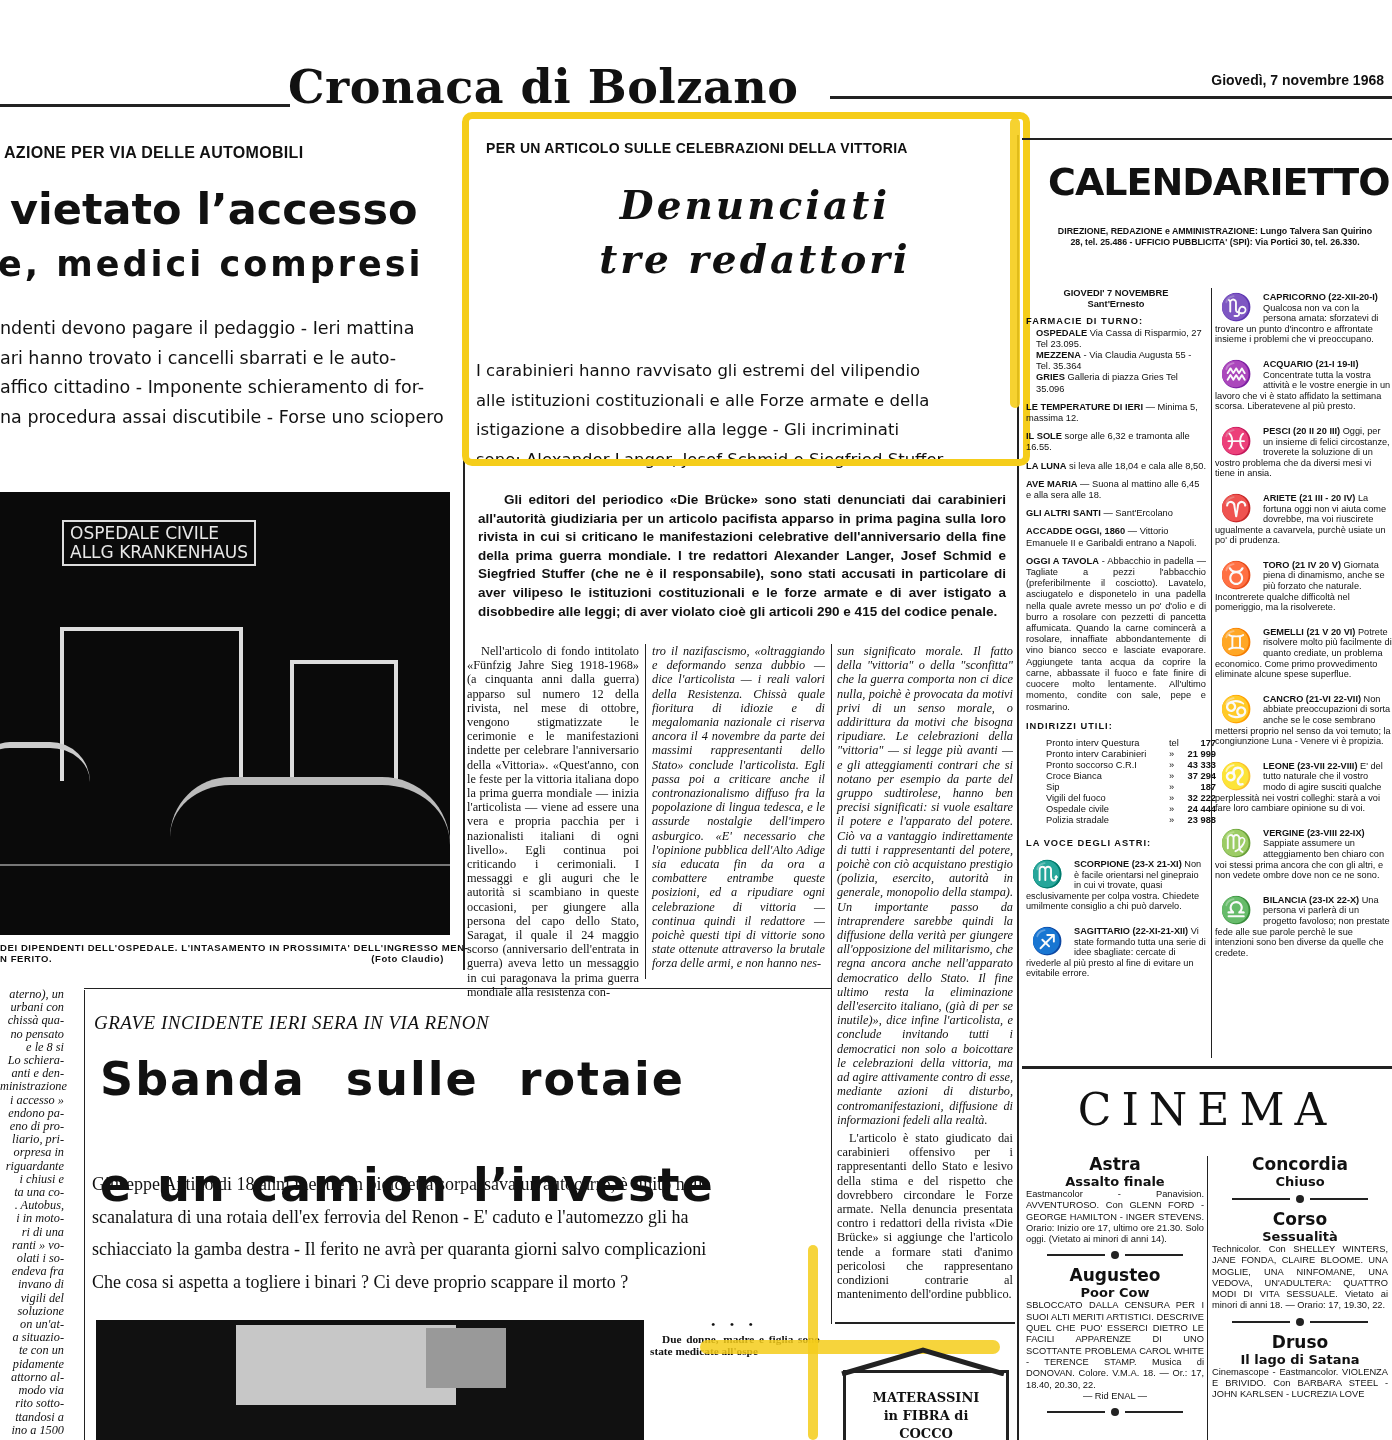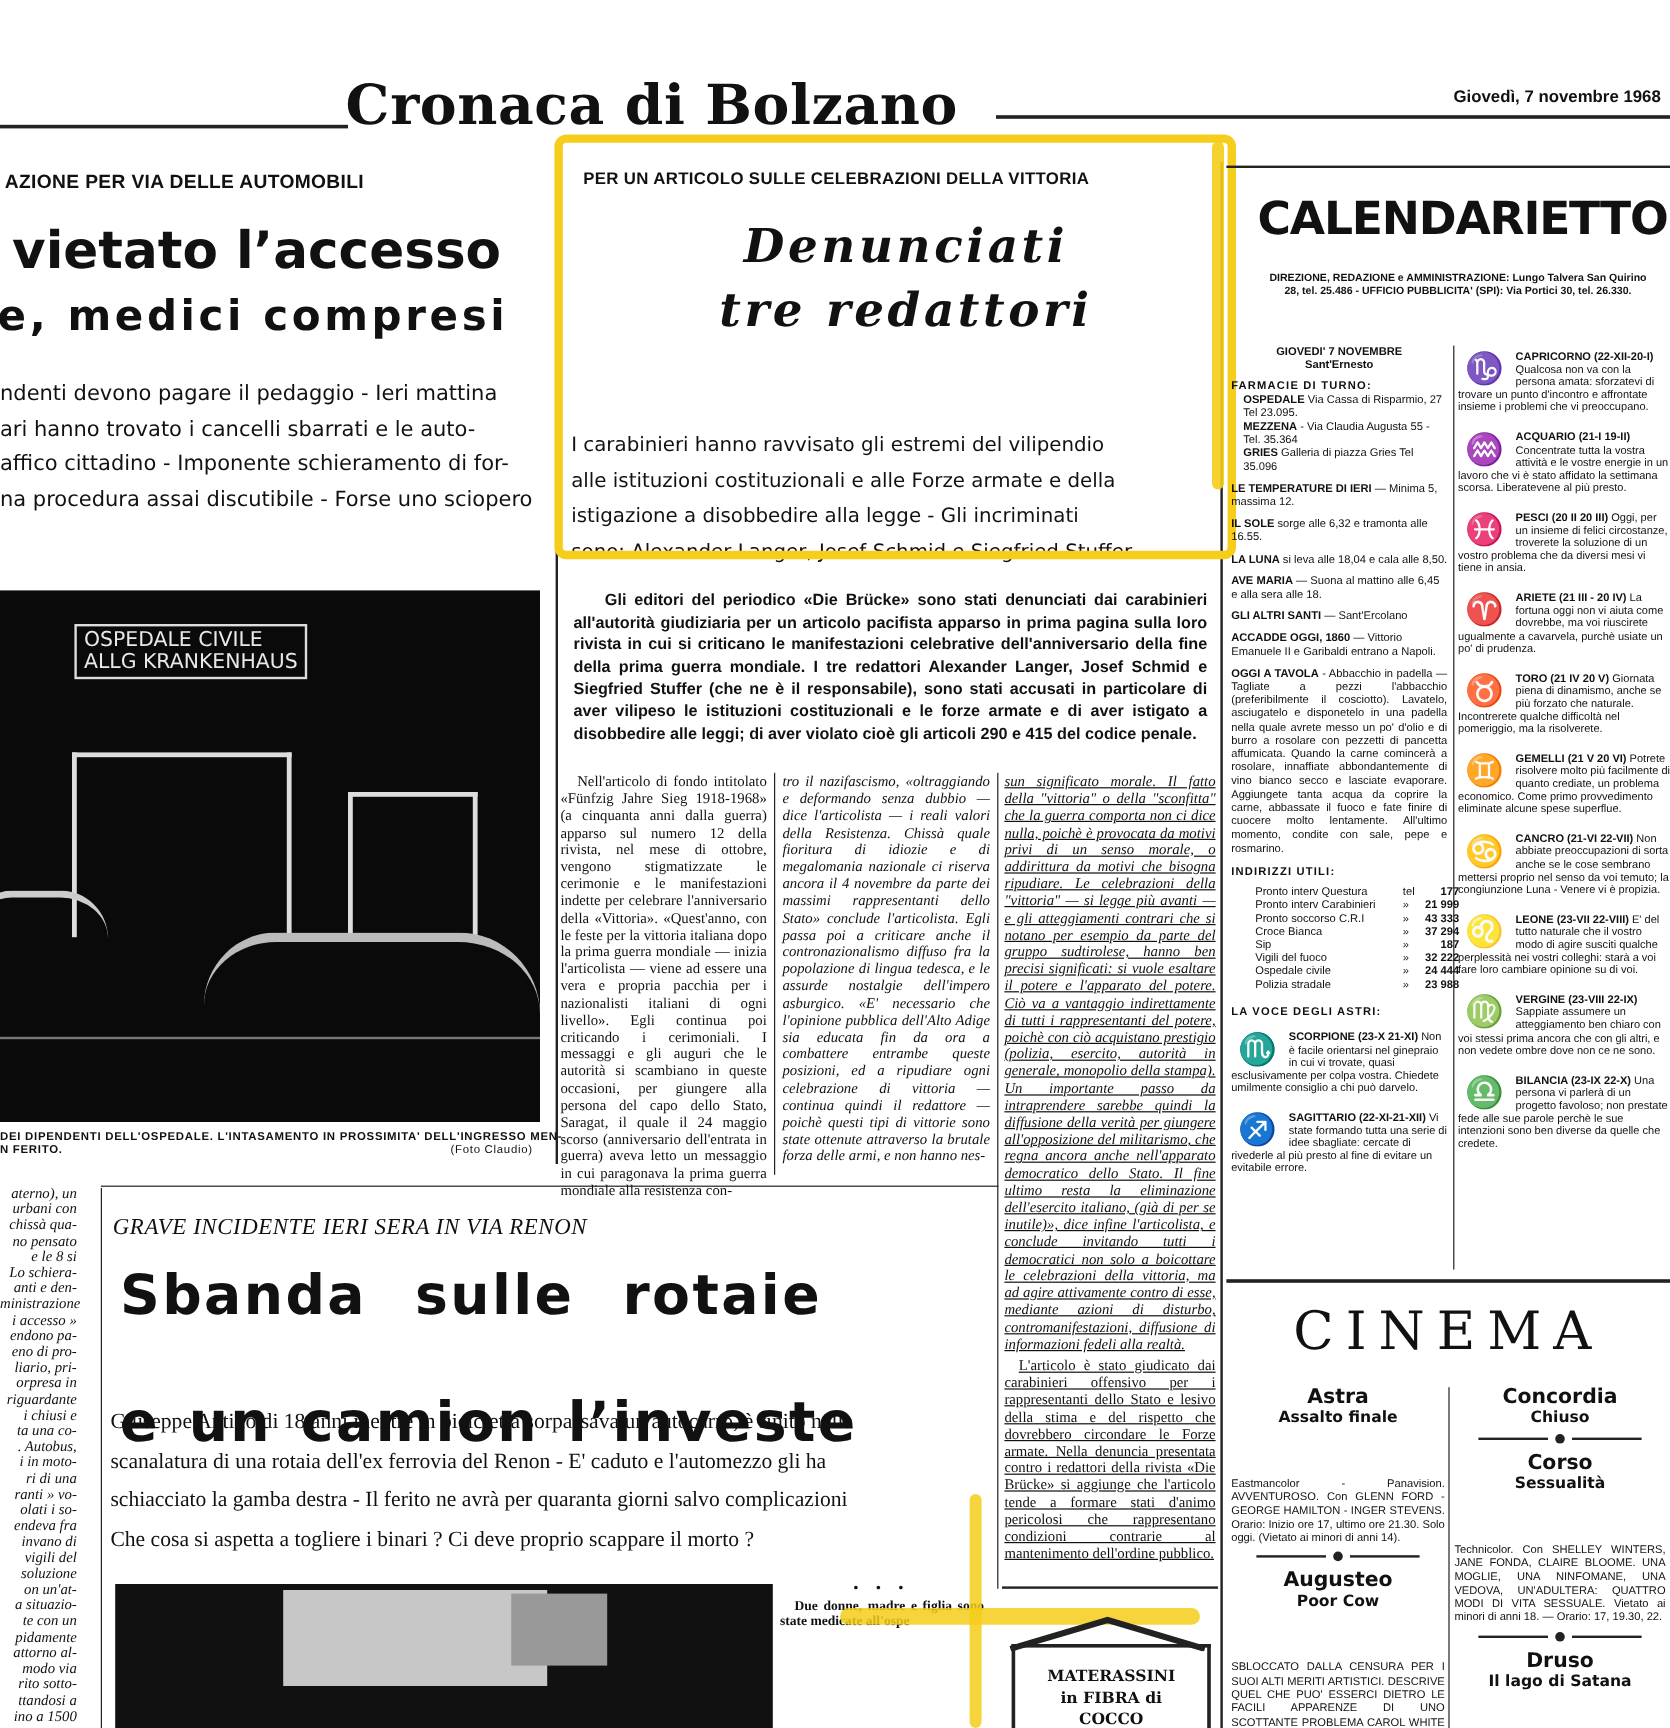--- a/index.html
+++ b/index.html
@@ -18,21 +18,21 @@
   .photo{position:absolute;background:#0a0a0a;overflow:hidden;}
   .caption{font-size:9.5px;font-weight:bold;letter-spacing:0.6px;}
   .highlight-box{position:absolute;border:7px solid #f5cd1a;border-radius:10px;pointer-events:none;}
   .cal-small{font-family:"Liberation Sans",sans-serif;font-size:9.3px;line-height:11.2px;}
   .cal-item{margin-bottom:7px;}
   .cal-item b{font-weight:bold;}
   .astro{font-family:"Liberation Sans",sans-serif;font-size:9.2px;line-height:10.6px;margin-bottom:14px;}
   .astro .glyph{float:left;width:44px;height:30px;font-size:26px;line-height:30px;text-align:center;margin-right:4px;}
   .cinema-name{font-family:"DejaVu Sans",sans-serif;font-weight:bold;font-size:17px;text-align:center;}
   .cinema-film{font-family:"DejaVu Sans",sans-serif;font-weight:bold;font-size:13px;text-align:center;}
-  .cinema-desc{font-family:"Liberation Sans",sans-serif;font-size:9.3px;line-height:11.3px;text-align:justify;margin-top:42px;}
+  .cinema-desc{font-family:"Liberation Sans",sans-serif;font-size:9.3px;line-height:11.3px;text-align:justify;}
   .sep{display:flex;align-items:center;justify-content:center;gap:6px;margin:6px 0;}
   .sep span.l{display:block;width:58px;height:2px;background:#222;}
   .sep span.d{display:block;width:8px;height:8px;border-radius:50%;background:#222;}
   table.phones{border-collapse:collapse;width:100%;}
   table.phones td{padding:0;font-size:9.3px;line-height:11px;}
 </style>
 </head>
 <body>
 
 <div class="masthead-rule" style="left:0;top:104px;width:290px;"></div>
@@ -60,21 +60,21 @@
   <div style="position:absolute;left:60px;top:135px;width:175px;height:150px;border:4px solid #ddd;border-bottom:none;"></div>
   <div style="position:absolute;left:290px;top:168px;width:100px;height:120px;border:4px solid #ddd;border-bottom:none;"></div>
   <div style="position:absolute;left:-20px;top:250px;width:110px;height:70px;border-top:6px solid #ccc;border-radius:30px 40px 0 0;"></div>
   <div style="position:absolute;left:170px;top:285px;width:280px;height:60px;border-top:8px solid #bbb;border-radius:80px 90px 0 0;"></div>
   <div style="position:absolute;left:0;top:372px;width:450px;height:2px;background:#777;"></div>
 </div>
 <div class="caption" style="position:absolute;left:0;top:942px;width:444px;">
   <div style="white-space:nowrap;">DEI DIPENDENTI DELL'OSPEDALE. L'INTASAMENTO IN PROSSIMITA' DELL'INGRESSO MEN-</div>
   <div style="display:flex;justify-content:space-between;">
     <span>N FERITO.</span>
-    <span style="font-weight:normal;margin-left:16px;">(Foto Claudio)</span>
+    <span style="font-weight:bold;margin-left:16px;">(Foto Claudio)</span>
   </div>
 </div>
 
 <div style="position:absolute;left:0;top:988px;width:64px;font-family:'Liberation Serif',serif;font-style:italic;font-size:12.3px;line-height:13.2px;text-align:right;">
   <div>aterno), un</div>
   <div>urbani con</div>
   <div>chissà qua-</div>
   <div>no pensato</div>
   <div>e le 8 si</div>
   <div>Lo schiera-</div>
@@ -124,21 +124,21 @@
   <div>sono: Alexander Langer, Josef Schmid e Siegfried Stuffer</div>
 </div>
 <div class="highlight-box" style="left:462px;top:112px;width:554px;height:340px;"></div>
 
 <div class="body-bold" style="position:absolute;left:478px;top:491px;width:528px;text-indent:26px;">Gli editori del periodico «Die Brücke» sono stati denunciati dai carabinieri all'autorità giudiziaria per un articolo pacifista apparso in prima pagina sulla loro rivista in cui si criticano le manifestazioni celebrative dell'anniversario della fine della prima guerra mondiale. I tre redattori Alexander Langer, Josef Schmid e Siegfried Stuffer (che ne è il responsabile), sono stati accusati in particolare di aver vilipeso le istituzioni costituzionali e le forze armate e di aver istigato a disobbedire alle leggi; di aver violato cioè gli articoli 290 e 415 del codice penale.</div>
 
 <div class="body-small" style="position:absolute;left:467px;top:644px;width:172px;text-indent:14px;">Nell'articolo di fondo intitolato «Fünfzig Jahre Sieg 1918-1968» (a cinquanta anni dalla guerra) apparso sul numero 12 della rivista, nel mese di ottobre, vengono stigmatizzate le cerimonie e le manifestazioni indette per celebrare l'anniversario della «Vittoria». «Quest'anno, con le feste per la vittoria italiana dopo la prima guerra mondiale — inizia l'articolista — viene ad essere una vera e propria pacchia per i nazionalisti italiani di ogni livello». Egli continua poi criticando i cerimoniali. I messaggi e gli auguri che le autorità si scambiano in queste occasioni, per giungere alla persona del capo dello Stato, Saragat, il quale il 24 maggio scorso (anniversario dell'entrata in guerra) aveva letto un messaggio in cui paragonava la prima guerra mondiale alla resistenza con-</div>
 <div class="vrule" style="left:645px;top:644px;height:335px;width:1px;"></div>
 <div class="body-small" style="position:absolute;left:652px;top:644px;width:173px;font-style:italic;">tro il nazifascismo, «oltraggiando e deformando senza dubbio — dice l'articolista — i reali valori della Resistenza. Chissà quale fioritura di idiozie e di megalomania nazionale ci riserva ancora il 4 novembre da parte dei massimi rappresentanti dello Stato» conclude l'articolista. Egli passa poi a criticare anche il contronazionalismo diffuso fra la popolazione di lingua tedesca, e le assurde nostalgie dell'impero asburgico. «E' necessario che l'opinione pubblica dell'Alto Adige sia educata fin da ora a combattere entrambe queste posizioni, ed a ripudiare ogni celebrazione di vittoria — continua quindi il redattore — poichè questi tipi di vittorie sono state ottenute attraverso la brutale forza delle armi, e non hanno nes-</div>
 <div class="vrule" style="left:831px;top:644px;height:680px;width:1px;"></div>
-<div class="body-small" style="position:absolute;left:837px;top:644px;width:176px;text-decoration:underline;">
+<div class="body-small" style="position:absolute;left:837px;top:644px;width:176px;">
   <div style="font-style:italic;">sun significato morale. Il fatto della "vittoria" o della "sconfitta" che la guerra comporta non ci dice nulla, poichè è provocata da motivi privi di un senso morale, o addirittura da motivi che bisogna ripudiare. Le celebrazioni della "vittoria" — si legge più avanti — e gli atteggiamenti contrari che si notano per esempio da parte del gruppo sudtirolese, hanno ben precisi significati: si vuole esaltare il potere e l'apparato del potere. Ciò va a vantaggio indirettamente di tutti i rappresentanti del potere, poichè con ciò acquistano prestigio (polizia, esercito, autorità in generale, monopolio della stampa). Un importante passo da intraprendere sarebbe quindi la diffusione della verità per giungere all'opposizione del militarismo, che regna ancora anche nell'apparato democratico dello Stato. Il fine ultimo resta la eliminazione dell'esercito italiano, (già di per se inutile)», dice infine l'articolista, e conclude invitando tutti i democratici non solo a boicottare le celebrazioni della vittoria, ma ad agire attivamente contro di esse, mediante azioni di disturbo, contromanifestazioni, diffusione di informazioni fedeli alla realtà.</div>
   <div style="margin-top:4px;text-indent:12px;">L'articolo è stato giudicato dai carabinieri offensivo per i rappresentanti dello Stato e lesivo della stima e del rispetto che dovrebbero circondare le Forze armate. Nella denuncia presentata contro i redattori della rivista «Die Brücke» si aggiunge che l'articolo tende a formare stati d'animo pericolosi che rappresentano condizioni contrarie al mantenimento dell'ordine pubblico.</div>
 </div>
 
 <div class="hrule" style="left:84px;top:988px;width:748px;height:1px;"></div>
 <div style="position:absolute;left:94px;top:1012px;font-family:'Liberation Serif',serif;font-style:italic;font-size:19px;letter-spacing:0.5px;white-space:nowrap;">GRAVE INCIDENTE IERI SERA IN VIA RENON</div>
 <div style="position:absolute;left:100px;top:1050px;width:720px;font-family:'DejaVu Sans',sans-serif;font-weight:bold;font-size:46px;line-height:58px;letter-spacing:2px;">
   <div style="word-spacing:22px;">Sbanda sulle rotaie</div>
   <div style="word-spacing:6px;margin-top:48px;">e un camion l’investe</div>
 </div>

